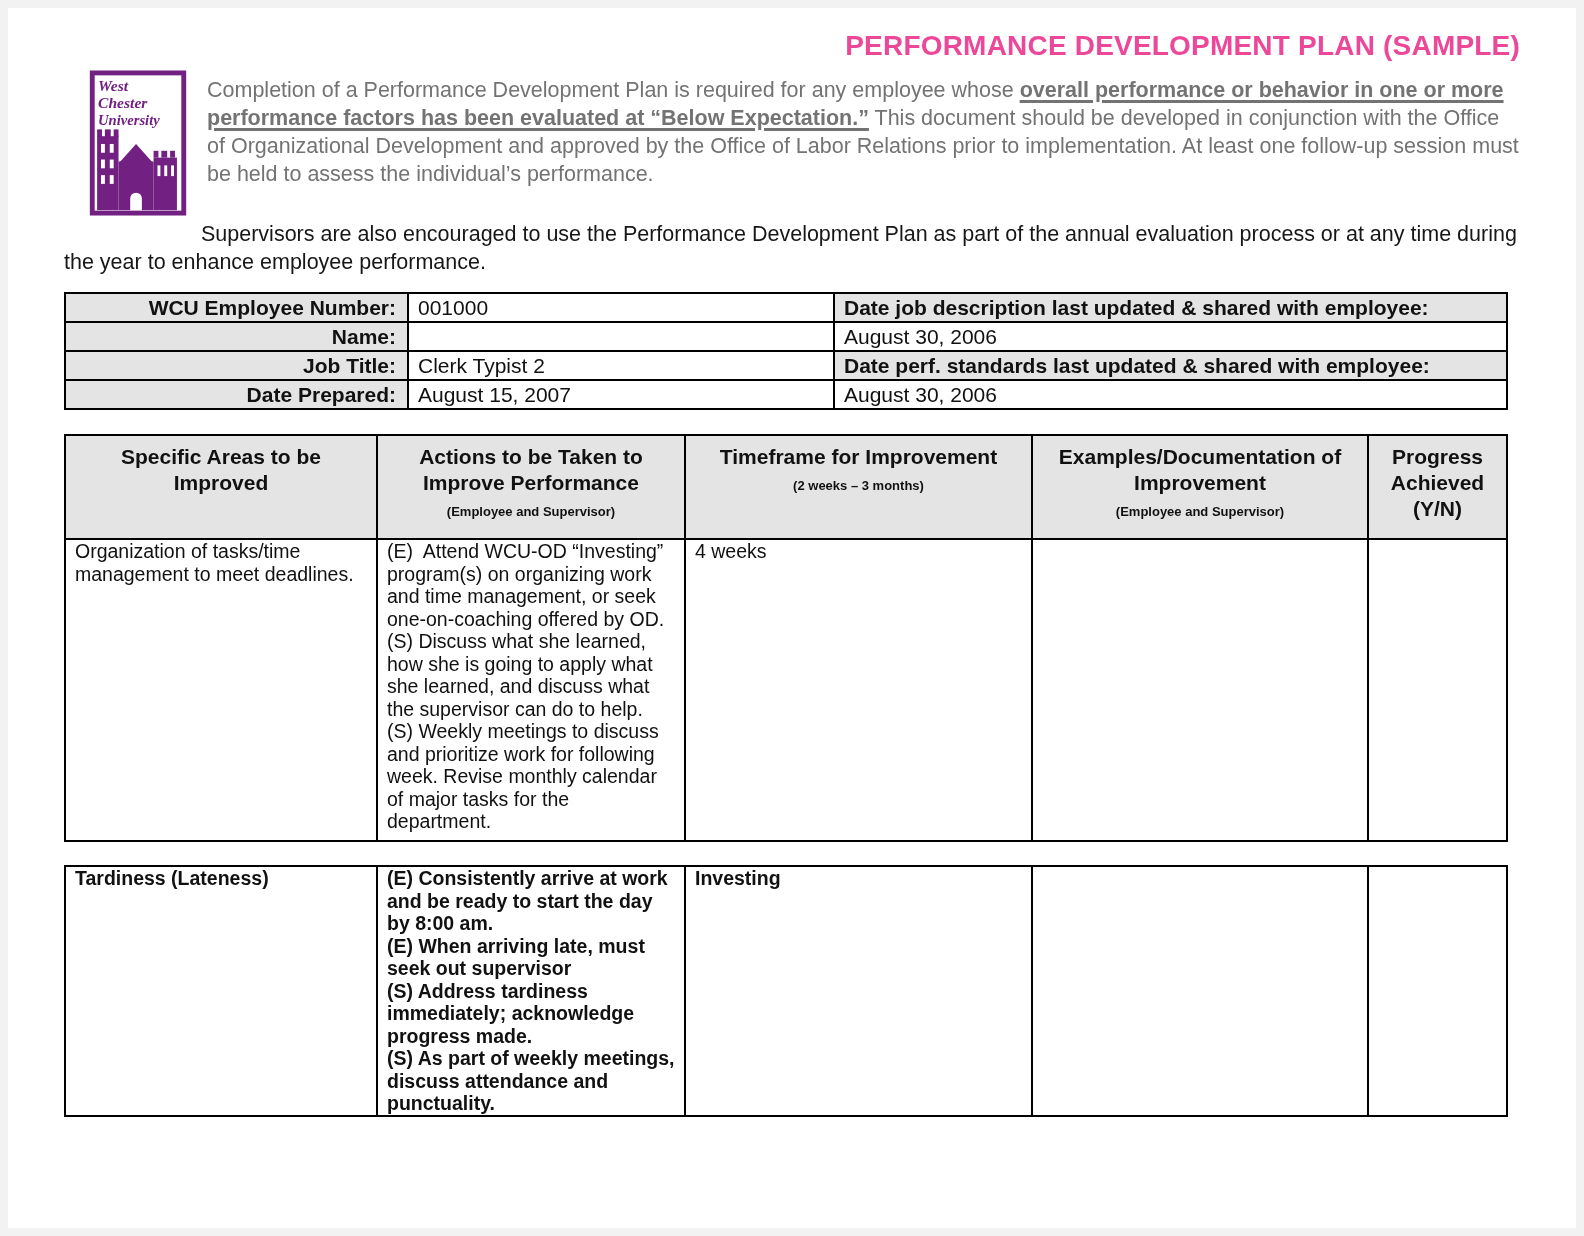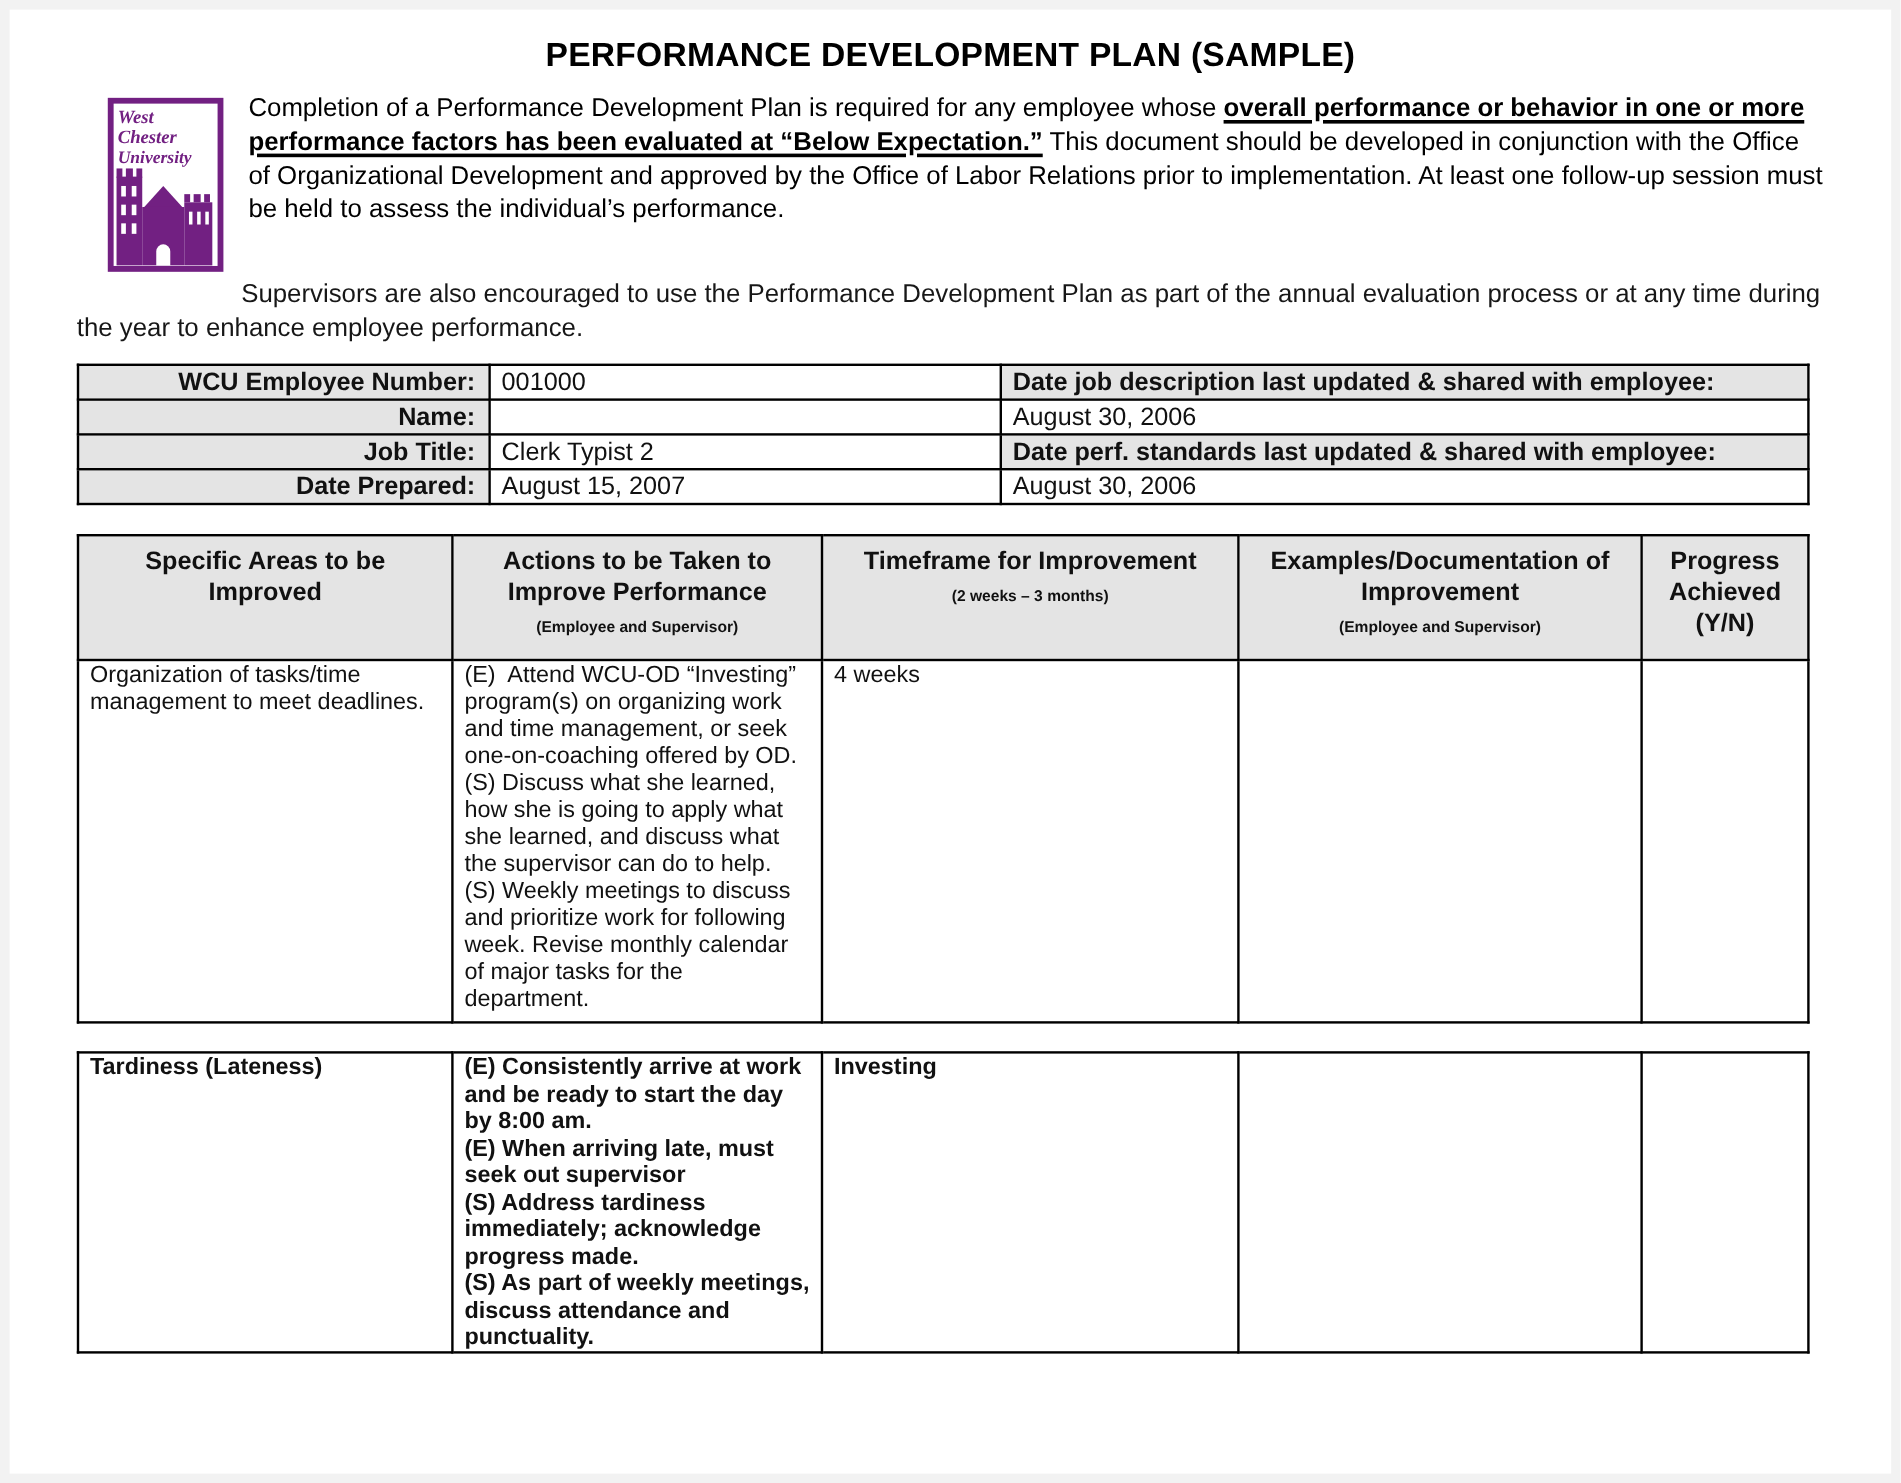--- a/index.html
+++ b/index.html
@@ -12,42 +12,42 @@
   .page{
     box-sizing:border-box;
     width:1584px;height:1236px;
     background:#ffffff;
     border:8px solid #f2f2f2;
     padding:22px 56px 0 56px;
     overflow:hidden;
   }
   .title{
     margin:0 0 8px 0;
-    text-align:center;
+    text-align:right;
     font-size:28px;
     font-weight:bold;
     letter-spacing:0.2px;
-    color:#000000;
+    color:#ec4899;
   }
   .intro-row{
     display:flex;
     align-items:flex-start;
   }
   .logo{
     flex:0 0 auto;
     width:98px;height:146px;
-    margin:11px 20px 0 25px;
+    margin:0 20px 0 25px;
     border-radius:18px;
   }
   .logo svg{display:block;width:98px;height:146px;}
   .intro-p{
     margin:6px 0 0 0;
     font-size:21.5px;
     line-height:28px;
-    color:#000000;
+    color:#737373;
   }
   .emph{
     font-weight:bold;
     text-decoration:underline;
     text-decoration-thickness:2.5px;
     text-underline-offset:3px;
   }
   .p2{
     margin:4px 0 0 0;
     font-size:21.5px;

